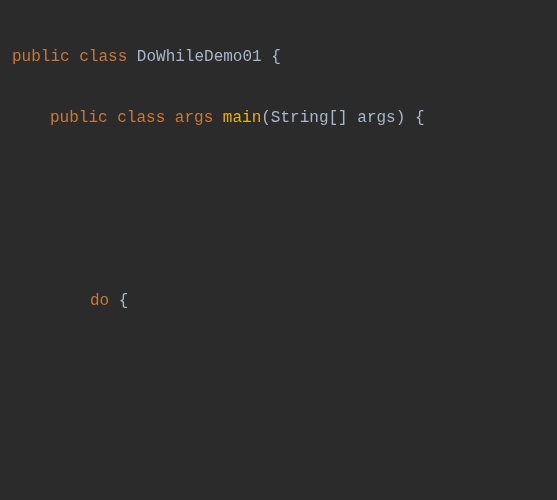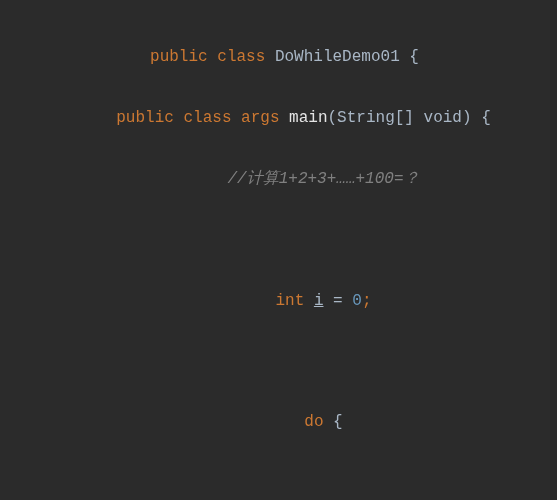--- a/index.html
+++ b/index.html
@@ -14,40 +14,37 @@
       overflow: hidden;
       line-height: 1.9;
     }
     .code-container {
       padding-left: 4px;
       white-space: pre;
     }
     .line {
       display: block;
       padding-left: 8px;
-      text-align: center;
     }
     .indent1 { padding-left: 46px; }
     .indent2 { padding-left: 86px; }
     .kw-orange { color: #cc7832; }
-    .kw-yellow { color: #e5e5e5; }
+    .kw-yellow { color: #eab308; }
     .comment { color: #808080; font-style: italic; }
     .number { color: #6897bb; }
     .text { color: #a9b7c6; }
     .underline { text-decoration: underline; }
   </style>
 </head>
 <body>
 
 <div class="code-container">
 <span class="line"><span class="kw-orange">public</span> <span class="kw-orange">class</span> <span class="text">DoWhileDemo01</span><span class="text"> {</span></span>
-<span class="line indent1"><span class="kw-orange">public</span> <span class="kw-orange">class</span> <span class="kw-orange">args</span> <span class="kw-yellow">main</span><span class="text">(String[] void) {</span></span>
-<span class="line indent2"><span class="comment">//计算1+2+3+……+100=？</span></span>
+<span class="line indent1"><span class="kw-orange">public</span> <span class="kw-orange">class</span> <span class="kw-orange">args</span> <span class="kw-yellow">main</span><span class="text">(String[] args) {</span></span>
 <span class="line"> </span>
-<span class="line indent2"><span class="kw-orange">int</span> <span class="text underline">i</span><span class="text"> = </span><span class="number">0</span><span class="kw-orange">;</span></span>
 <span class="line"> </span>
 <span class="line indent2"><span class="kw-orange">do</span><span class="text"> {</span></span>
 
 
 
 
 
 
 
 </div>

